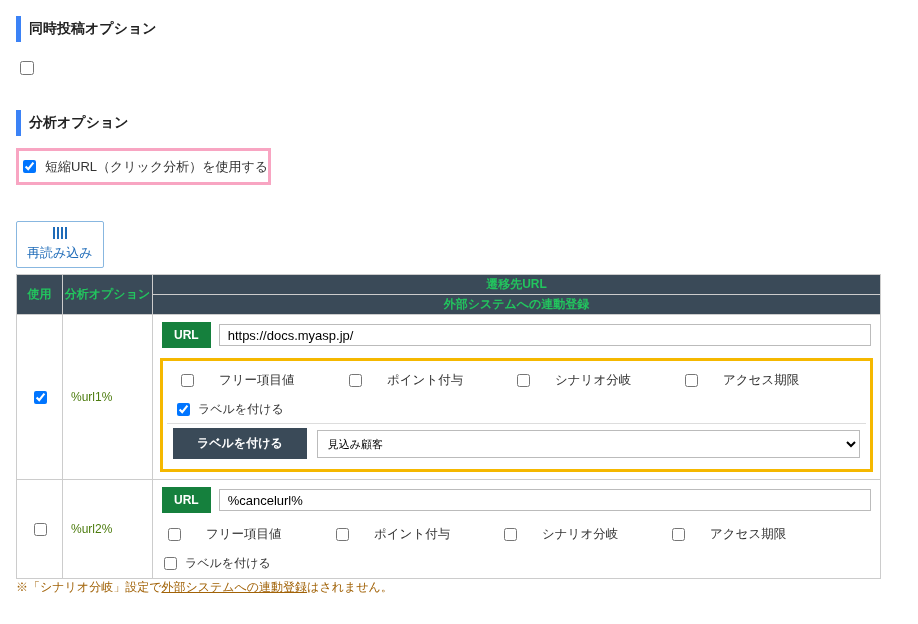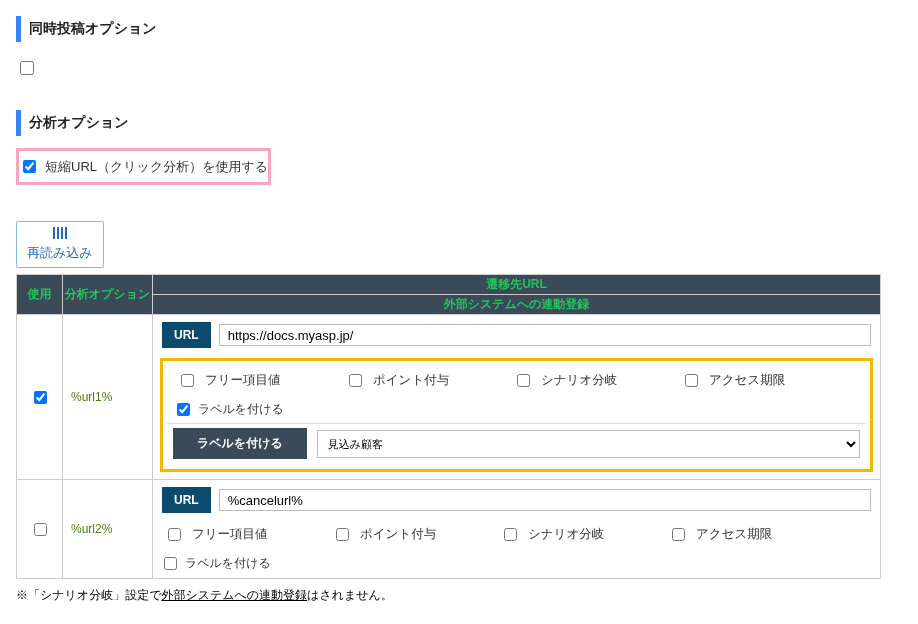--- a/index.html
+++ b/index.html
@@ -97,21 +97,21 @@
     padding: 8px;
     color: #4d7c0f;
   }
   .url-row {
     display: flex;
     align-items: center;
     gap: 8px;
     padding: 6px 8px;
   }
   .url-badge {
-    background: #0c4a6e;
+    background: #15803d;
     color: #fff;
     padding: 6px 12px;
     font-weight: bold;
     font-size: 12px;
     min-width: 44px;
     text-align: center;
   }
   .url-input {
     flex: 1;
     padding: 5px 8px;
@@ -121,21 +121,21 @@
   }
   .checkbox-row {
     display: flex;
     gap: 8px;
     padding: 6px 10px;
     flex-wrap: wrap;
   }
   .checkbox-item {
     display: flex;
     align-items: center;
-    gap: 8px;
+    gap: 22px;
     width: 160px;
     font-size: 12.5px;
   }
   .checkbox-item input[type="checkbox"] {
     width: 13px;
     height: 13px;
   }
   .yellow-box {
     border: 3px solid #f5b800;
     margin: 4px 6px 6px 6px;
@@ -163,23 +163,23 @@
   }
   .label-select {
     flex: 1;
     padding: 5px 6px;
     border: 1px solid #bbb;
     font-size: 11px;
     height: 28px;
     background: #fff;
   }
   .footer-note {
-    margin-top: 8px;
-    font-size: 12px;
-    color: #000000;
+    margin-top: 0;
+    font-size: 12px;
+    color: #a16207;
   }
   .footer-note .underline {
     text-decoration: underline;
   }
   .sub-border-top {
     border-top: 1px solid #ddd;
   }
 </style>
 </head>
 <body>

